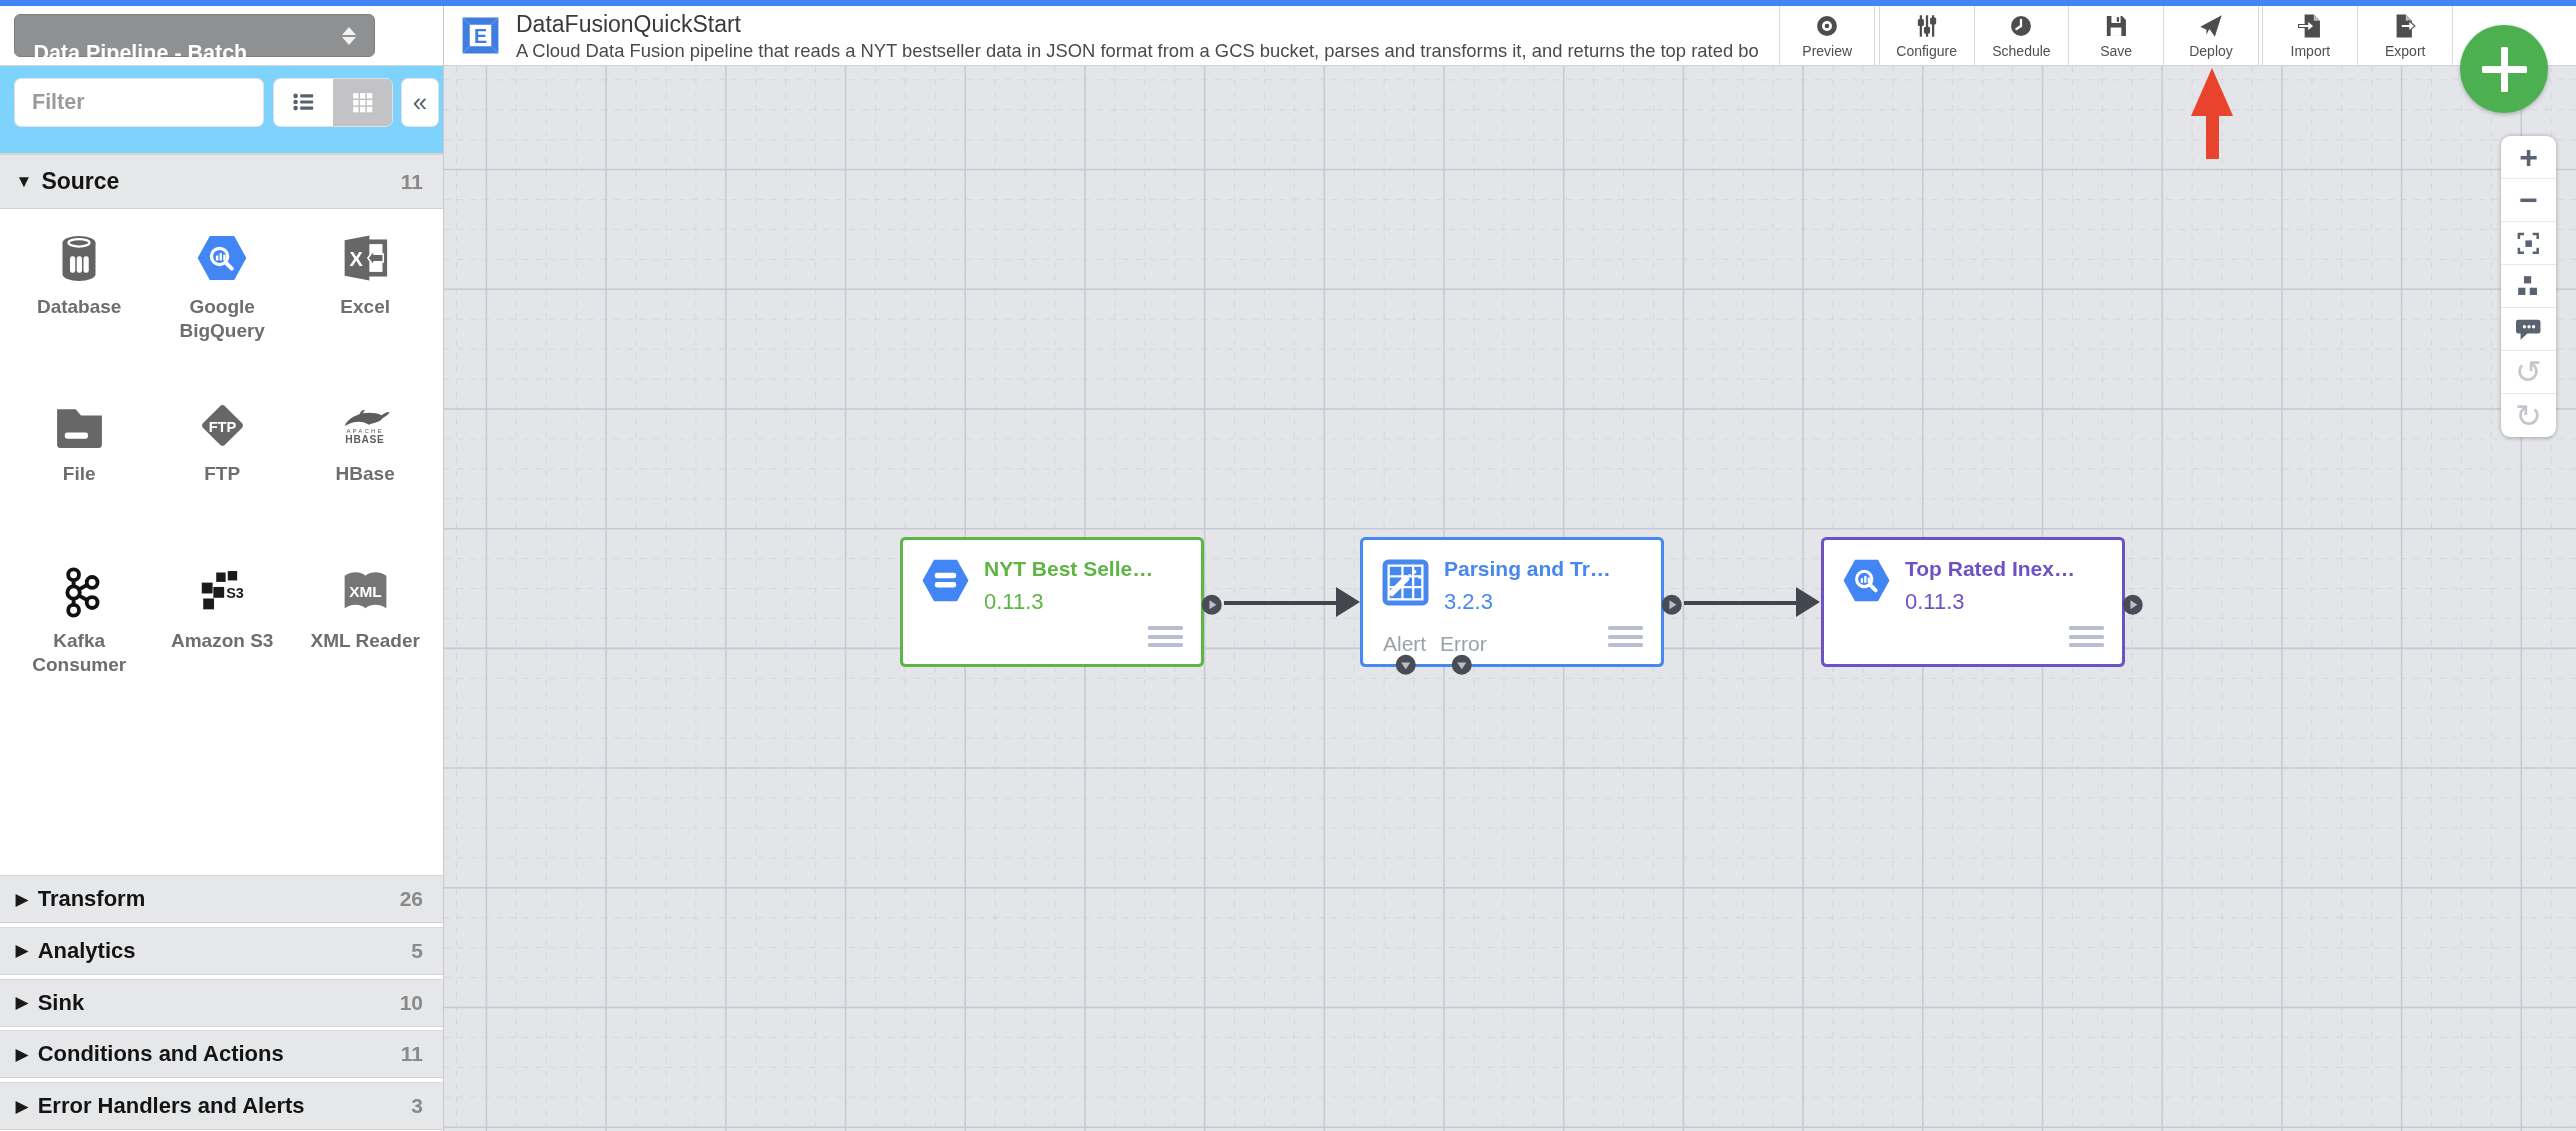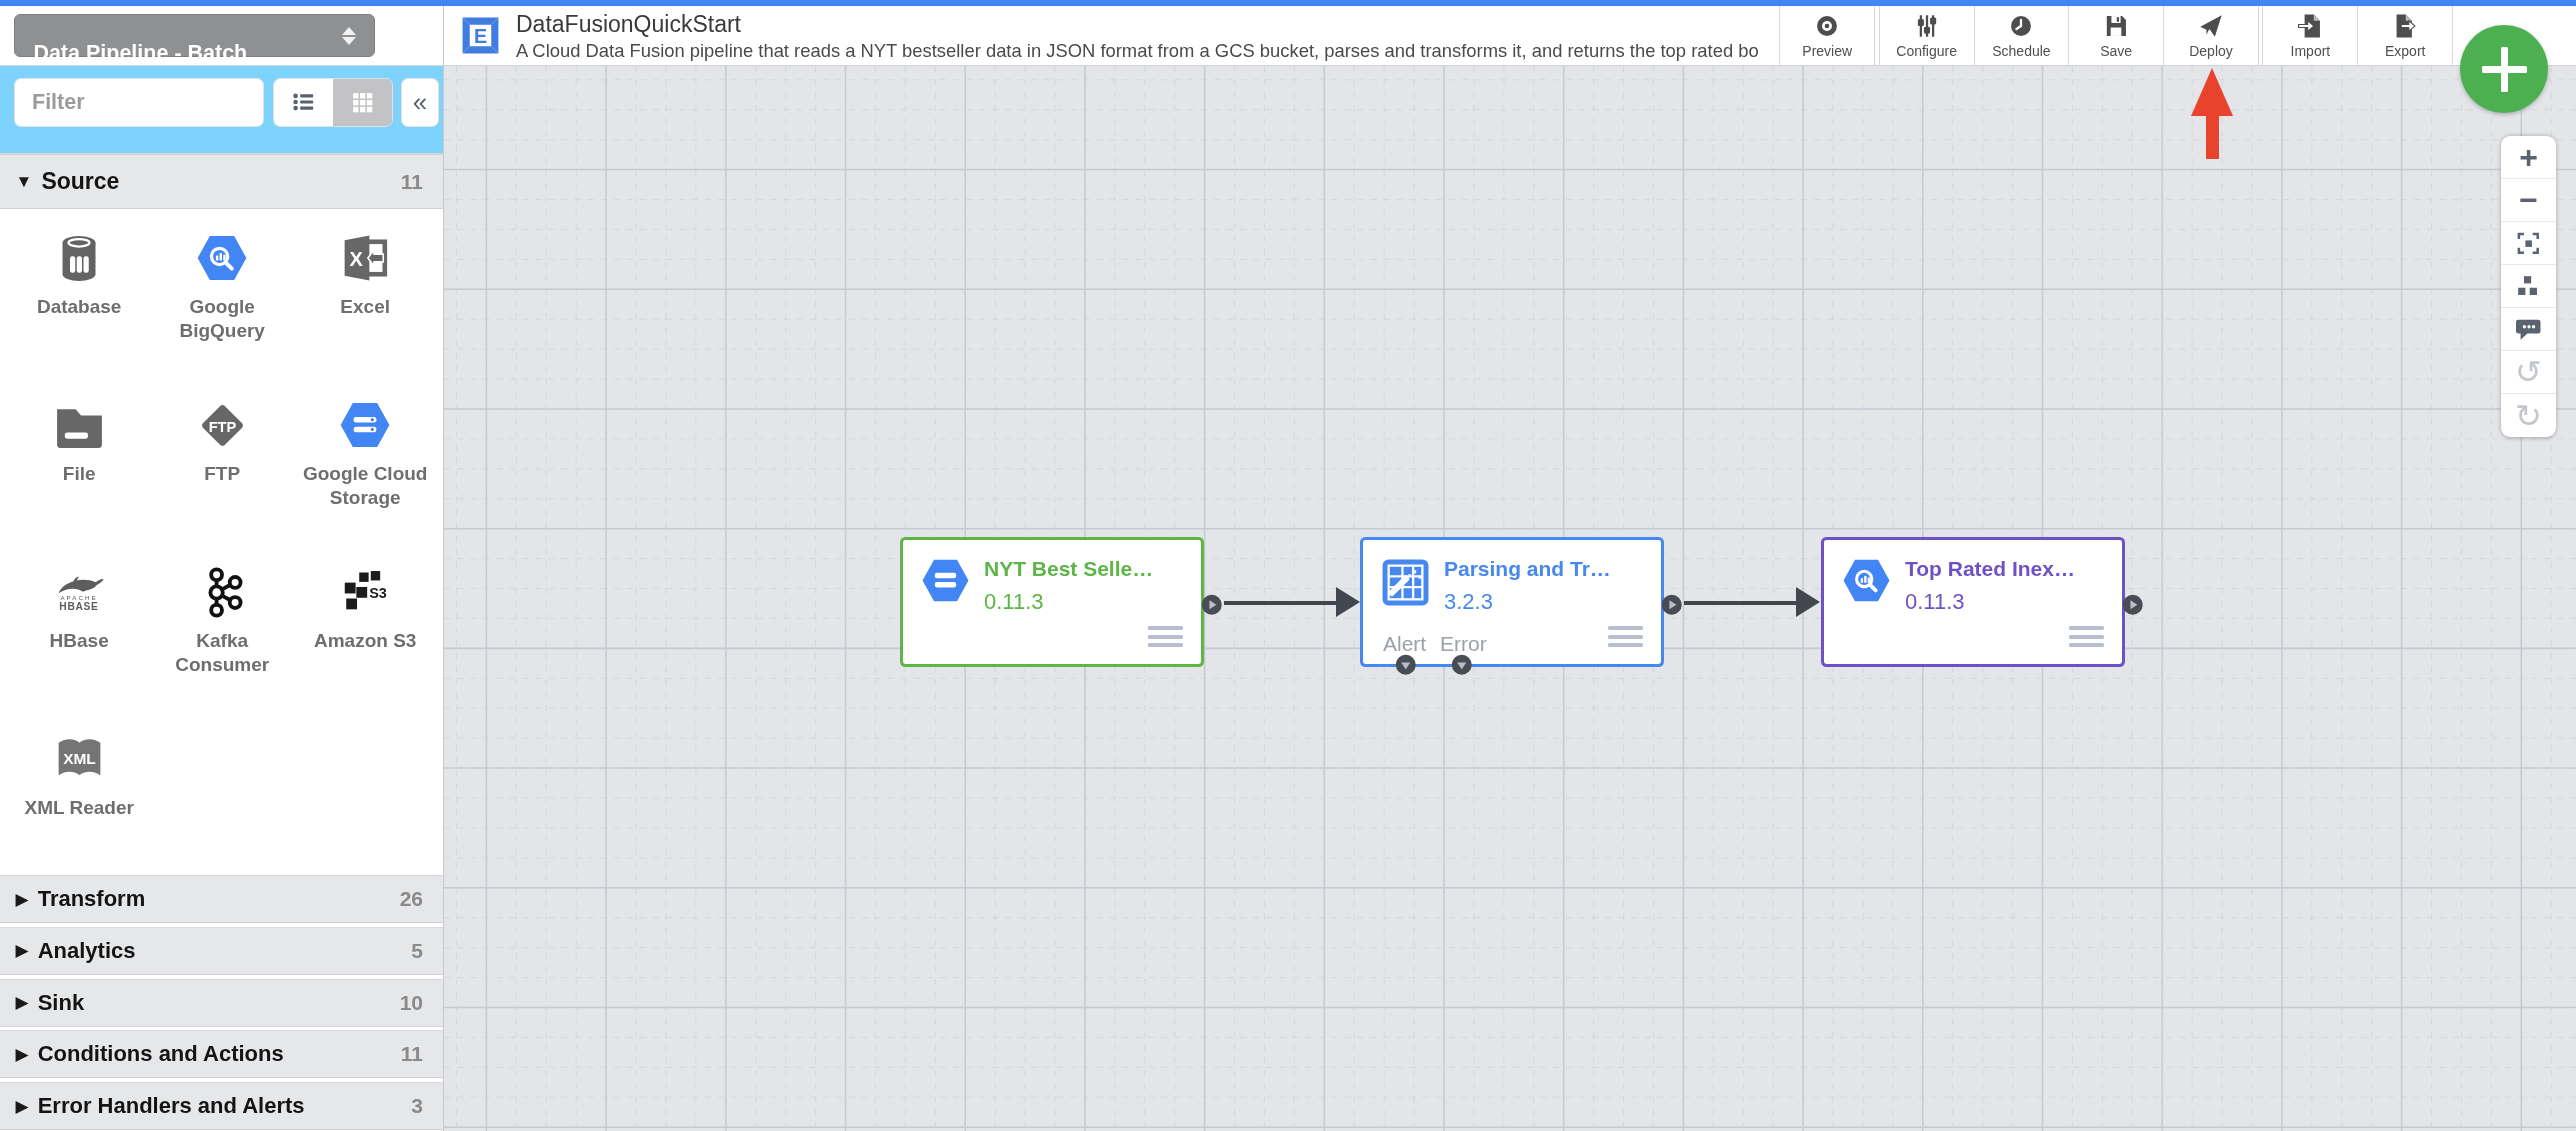--- a/index.html
+++ b/index.html
@@ -220,32 +220,20 @@
     <div class="plugin">
       <span class="pic">
         <svg width="51" height="51" viewBox="0 0 66 66">
           <rect x="13" y="13" width="40" height="40" rx="5" fill="#676767" transform="rotate(45 33 33)"></rect>
           <text x="33" y="41" font-size="19" font-weight="bold" fill="#fff" text-anchor="middle" font-family="Liberation Sans, sans-serif">FTP</text>
         </svg>
       </span>
       <span class="plabel">FTP</span>
     </div>
 
-    <div class="plugin">
-      <span class="pic">
-        <svg width="52" height="48" viewBox="0 0 64 58">
-          <polygon points="17,2 47,2 62,29 47,56 17,56 2,29" fill="#4285f4"></polygon>
-          <rect x="18" y="19" width="28" height="7" rx="3" fill="#fff"></rect>
-          <rect x="18" y="31" width="28" height="7" rx="3" fill="#fff"></rect>
-          <circle cx="41" cy="22.5" r="2" fill="#4285f4"></circle>
-          <circle cx="41" cy="34.5" r="2" fill="#4285f4"></circle>
-        </svg>
-      </span>
-      <span class="plabel">Google Cloud Storage</span>
-    </div>
 
     <div class="plugin">
       <span class="pic">
         <svg width="58" height="45" viewBox="0 0 76 58">
           <path d="M8,30 C16,12 44,6 62,14 C68,10 72,8 74,10 C72,13 68,16 64,18 C58,26 50,24 44,28 C32,20 18,24 8,30 Z" fill="#5d5d5d"></path>
           <path d="M30,12 C32,8 35,6 38,6 C36,9 35,11 34,13 Z" fill="#5d5d5d"></path>
           <text x="38" y="40" font-size="9" fill="#5d5d5d" text-anchor="middle" letter-spacing="3" font-family="Liberation Sans, sans-serif">APACHE</text>
           <text x="38" y="54" font-size="15" font-weight="bold" fill="#5d5d5d" text-anchor="middle" letter-spacing="1" font-family="Liberation Sans, sans-serif">HBASE</text>
         </svg>
       </span>

